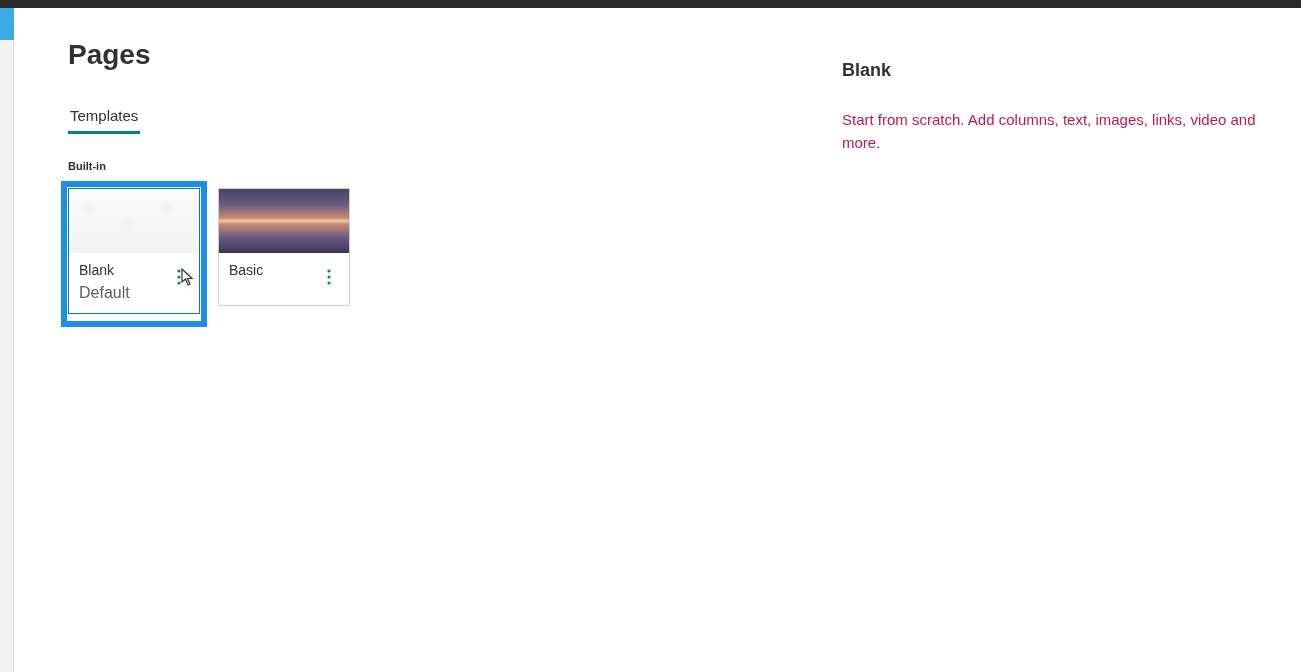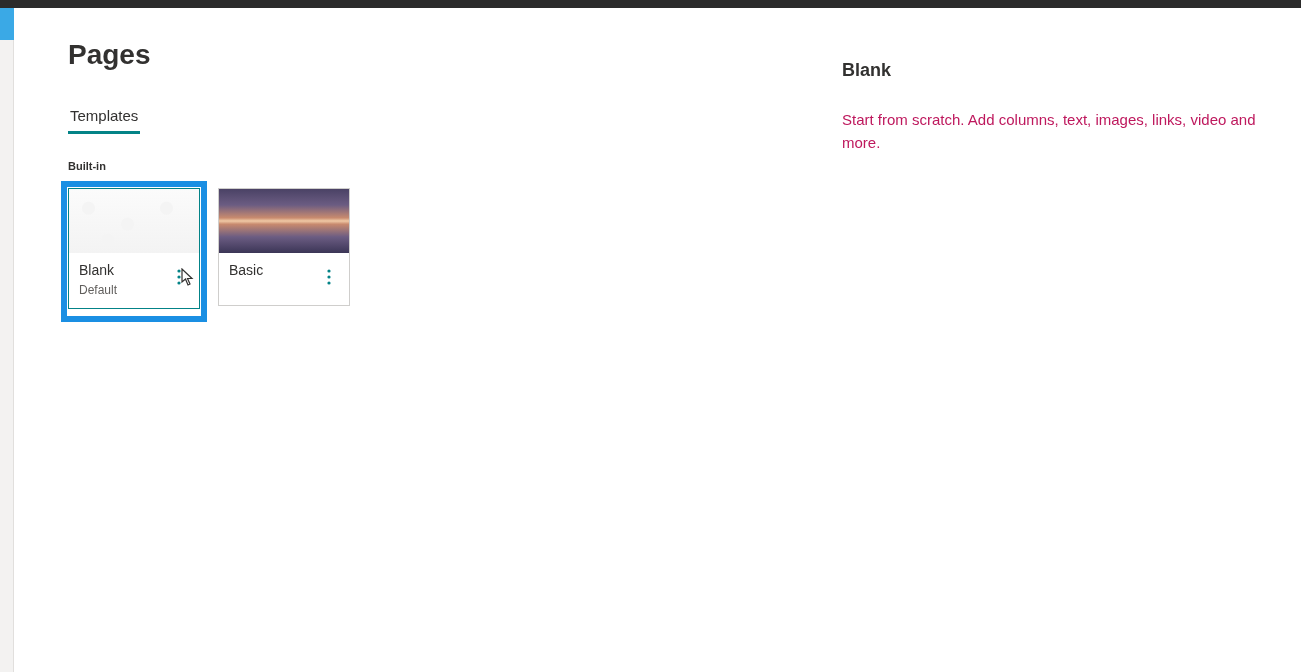--- a/index.html
+++ b/index.html
@@ -128,21 +128,21 @@
       padding: 8px 10px 10px 10px;
       min-height: 52px;
     }
     .card-text { line-height: 1.35; }
     .card-title {
       font-size: 14px;
       color: #323130;
       font-weight: 400;
     }
     .card-sub {
-      font-size: 12px;
+      font-size: 16px;
       color: #605e5c;
       margin-top: 2px;
     }
     .more-btn {
       width: 20px; height: 28px;
       display: flex;
       align-items: center;
       justify-content: center;
       cursor: pointer;
       margin-top: 4px;

